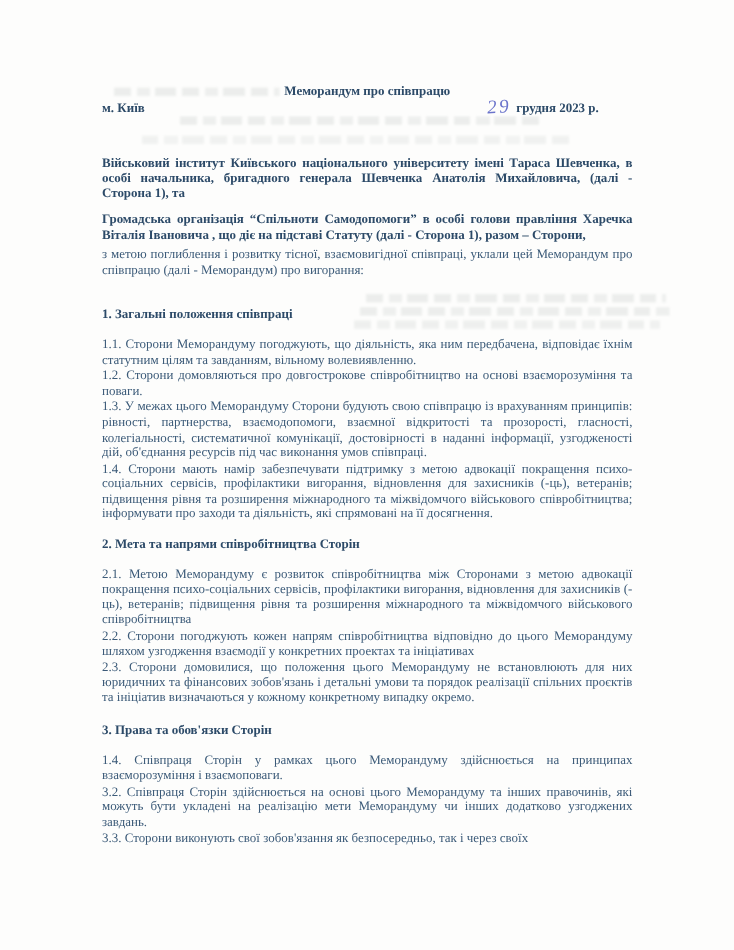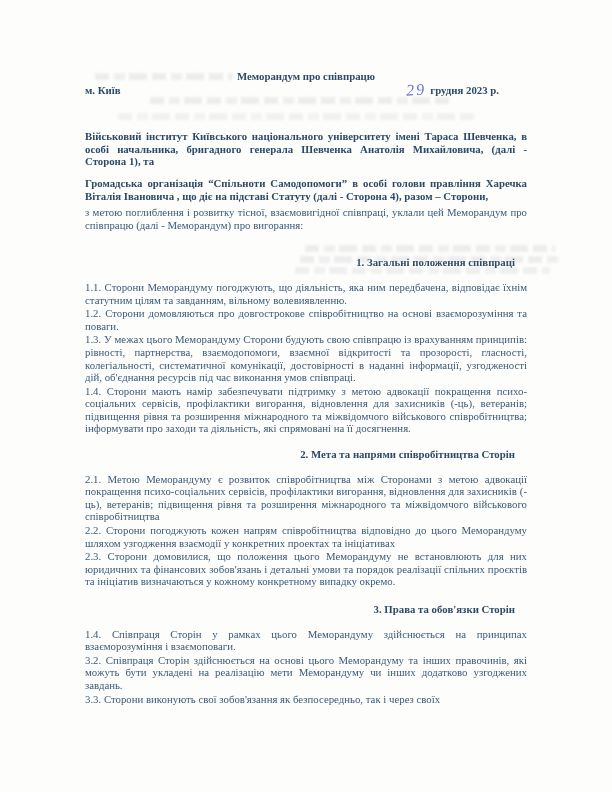--- a/index.html
+++ b/index.html
@@ -48,22 +48,22 @@
     font-weight:normal;
   }
   p{margin:0;text-align:justify;}
   .b{font-weight:bold;color:var(--ink-bold,#2c4a68);}
   .intro-p1{margin-top:34px;}
   .intro-p2{margin-top:9px;}
   .intro-p3{margin-top:4px;}
   .sec-title{
     font-weight:bold;
     color:var(--ink-bold,#2c4a68);
-    margin:12px;
-    text-align:right;
+    margin:0;
+    text-align:left;
   }
   .h1{margin-top:25px;}
   .h2{margin-top:13px;}
   .h3{margin-top:15px;}
   .first-item{margin-top:12px;}
   .item{margin-top:1px;}
   
   .ghost{
     position:absolute;
     height:7px;
@@ -98,21 +98,21 @@
 
   <div class="dateline">
     <span>м. Київ</span>
     <span class="date-group">
       <span class="hand-day">29</span>
       <span>грудня 2023 р.</span>
     </span>
   </div>
 
   <p class="b intro-p1">Військовий інститут Київського національного університету імені Тараса Шевченка, в особі начальника, бригадного генерала Шевченка Анатолія Михайловича, (далі - Сторона  1), та</p>
-  <p class="b intro-p2">Громадська організація “Спільноти Самодопомоги” в особі голови правління Харечка Віталія Івановича , що діє на підставі Статуту (далі - Сторона 4), разом – Сторони,</p>
+  <p class="b intro-p2">Громадська організація “Спільноти Самодопомоги” в особі голови правління Харечка Віталія Івановича , що діє на підставі Статуту (далі - Сторона 1), разом – Сторони,</p>
   <p class="intro-p3">з метою поглиблення і розвитку тісної, взаємовигідної співпраці, уклали цей Меморандум про співпрацю (далі  - Меморандум) про вигорання:</p>
 
   <p class="sec-title h1">1.   Загальні положення співпраці</p>
   <p class="first-item">1.1.    Сторони Меморандуму погоджують, що діяльність, яка ним передбачена, відповідає їхнім статутним цілям та завданням, вільному волевиявленню.</p>
   <p class="item">1.2.  Сторони  домовляються  про   довгострокове  співробітництво  на  основі взаєморозуміння та поваги.</p>
   <p class="item">1.3. У межах цього Меморандуму Сторони будують свою співпрацю із врахуванням принципів: рівності, партнерства, взаємодопомоги, взаємної відкритості та прозорості, гласності, колегіальності, систематичної комунікації,  достовірності в наданні інформації, узгодженості дій, об'єднання ресурсів під час виконання умов співпраці.</p>
   <p class="item">1.4. Сторони мають намір забезпечувати підтримку з метою адвокації покращення психо-соціальних сервісів, профілактики вигорання, відновлення для захисників (-ць), ветеранів; підвищення рівня та розширення міжнародного та міжвідомчого військового співробітництва; інформувати про заходи та діяльність, які спрямовані на її досягнення.</p>
 
   <p class="sec-title h2">2. Мета та напрями співробітництва Сторін</p>
   <p class="first-item">2.1. Метою Меморандуму є розвиток співробітництва між Сторонами з метою адвокації покращення психо-соціальних сервісів, профілактики вигорання, відновлення для захисників (-ць), ветеранів; підвищення рівня та розширення міжнародного та міжвідомчого військового співробітництва</p>

